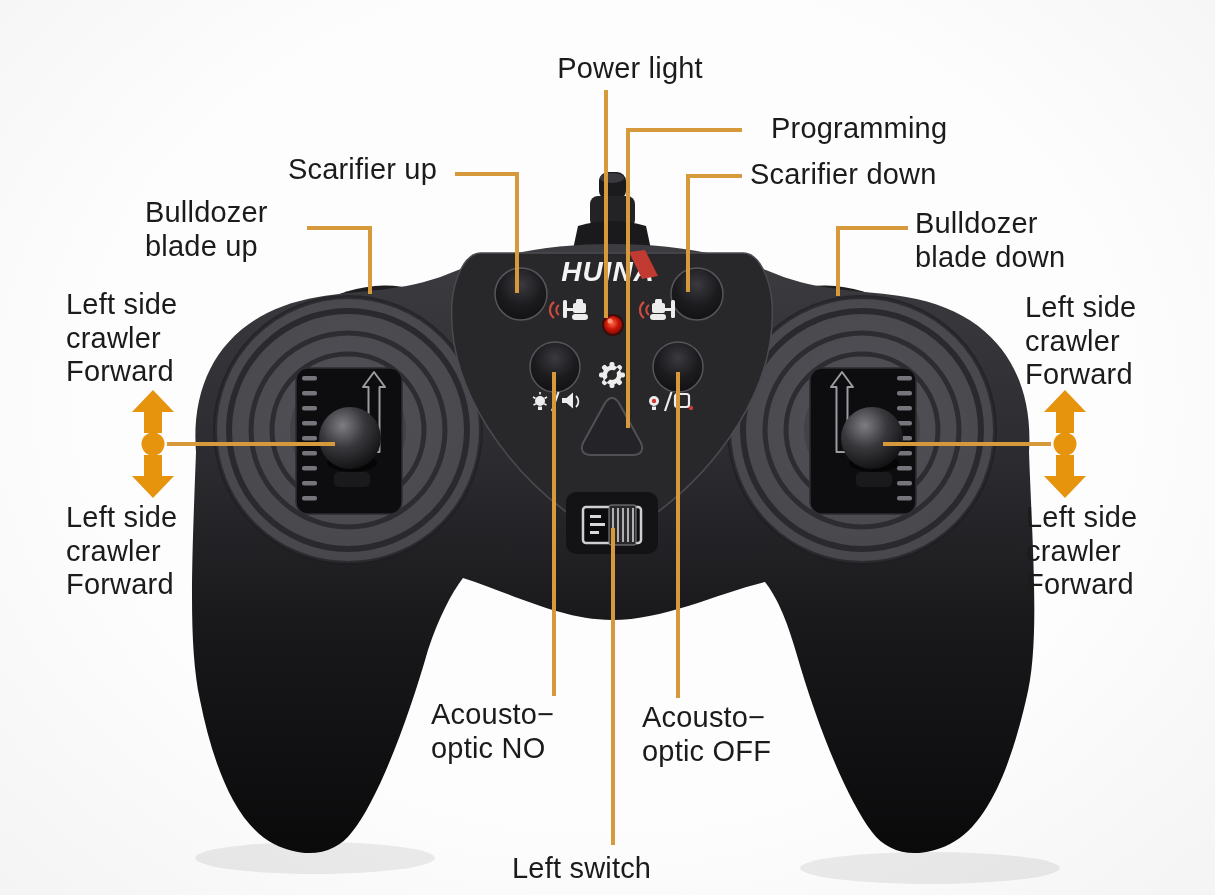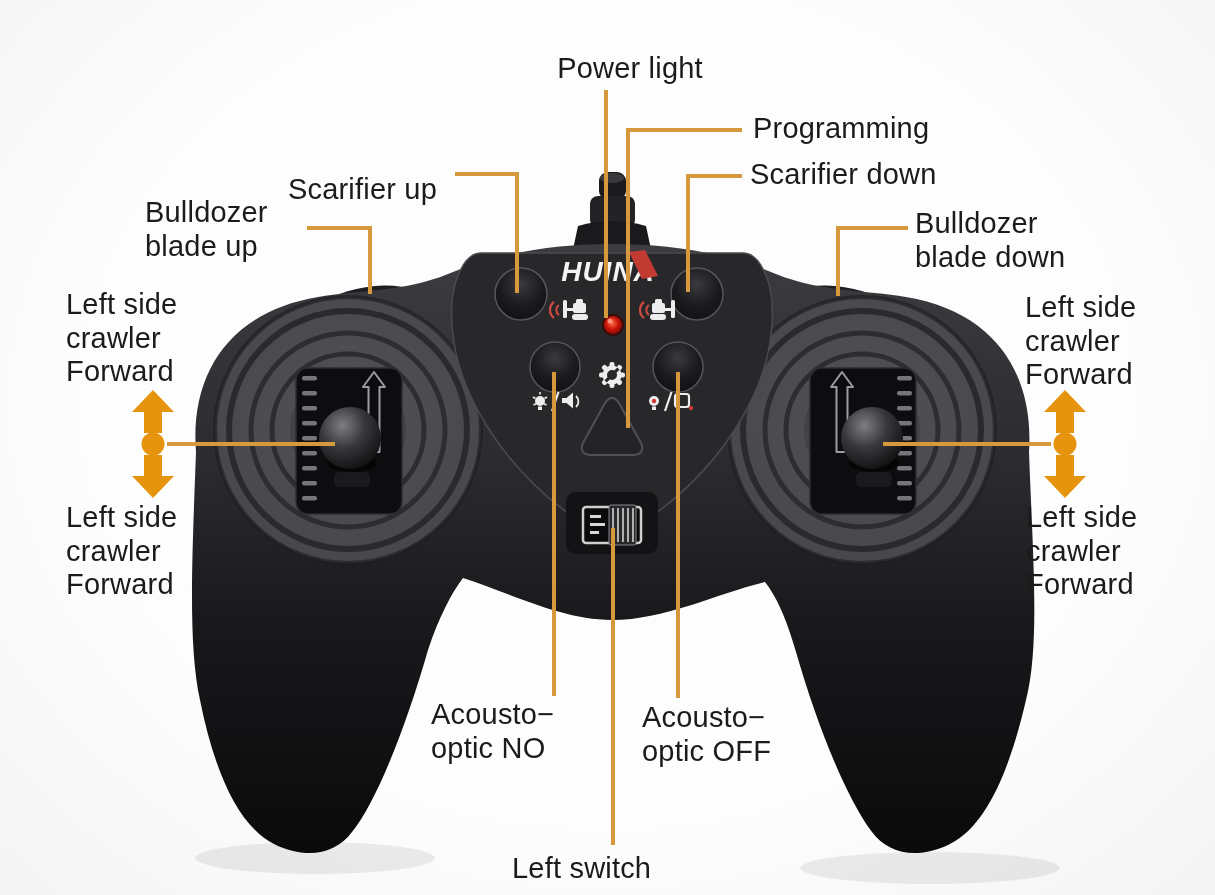--- a/index.html
+++ b/index.html
@@ -250,22 +250,22 @@
       <polygon points="153,390 174,412 162,412 162,433 144,433 144,412 132,412"></polygon>
       <circle cx="153" cy="444" r="11.5"></circle>
       <polygon points="153,498 174,476 162,476 162,455 144,455 144,476 132,476"></polygon>
       <polygon points="1065,390 1086,412 1074,412 1074,433 1056,433 1056,412 1044,412"></polygon>
       <circle cx="1065" cy="444" r="11.5"></circle>
       <polygon points="1065,498 1086,476 1074,476 1074,455 1056,455 1056,476 1044,476"></polygon>
     </g>
   </svg>
 
   <div class="label ctr" style="left:490px;top:52px;width:280px;">Power light</div>
-  <div class="label" style="left:753px;top:112px;">Programming</div>
-  <div class="label rt" style="left:237px;top:173px;width:200px;">Scarifier up</div>
+  <div class="label" style="left:771px;top:112px;">Programming</div>
+  <div class="label rt" style="left:237px;top:153px;width:200px;">Scarifier up</div>
   <div class="label" style="left:750px;top:158px;">Scarifier down</div>
   <div class="label" style="left:145px;top:196px;">Bulldozer
 blade up</div>
   <div class="label" style="left:915px;top:207px;">Bulldozer
 blade down</div>
   <div class="label" style="left:66px;top:288px;">Left side
 crawler
 Forward</div>
   <div class="label" style="left:66px;top:501px;">Left side
 crawler

